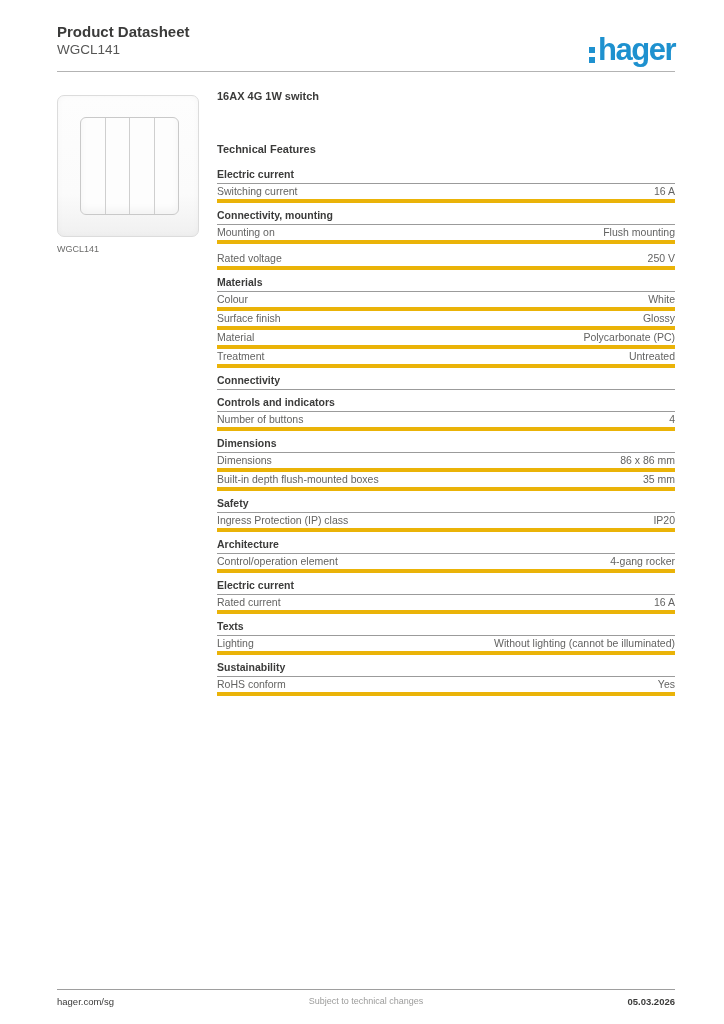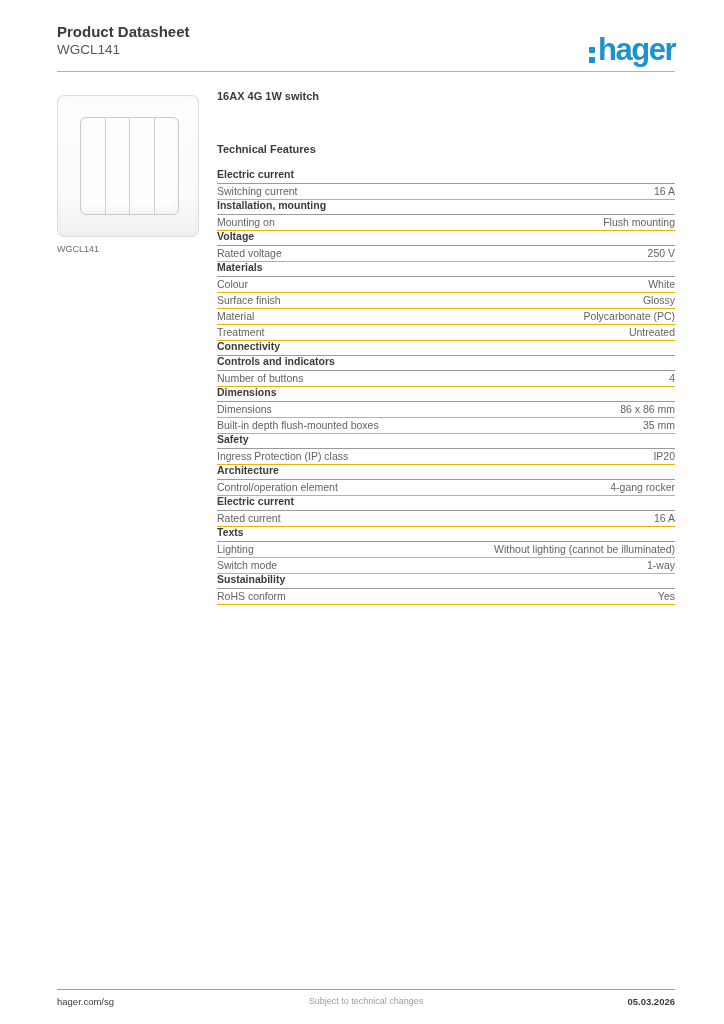--- a/index.html
+++ b/index.html
@@ -119,37 +119,37 @@
     line-height: 11px;
     margin-bottom: 42px;
   }
   .tech-heading {
     font-size: 11px;
     font-weight: bold;
     color: #3b3b3a;
     line-height: 11px;
     margin-bottom: 14px;
   }
-  .spec-section { }
+  .spec-section { margin-bottom: 7px; }
   .spec-heading {
     font-size: 10.5px;
     font-weight: bold;
     color: #3b3b3a;
     line-height: 11px;
     padding-bottom: 3px;
     border-bottom: 1px solid #9b9b9b;
   }
   .spec-row {
     display: flex;
     justify-content: space-between;
     align-items: baseline;
     font-size: 10.5px;
     line-height: 11px;
     padding: 2px 0;
-    border-bottom: 1px solid #eab308;
+    border-bottom: 4px solid #eab308;
     color: #636362;
   }
   .spec-label { text-align: left; }
   .spec-value { text-align: center; white-space: nowrap; }
 
   
   .footer-rule {
     position: absolute;
     left: 57px;
     right: 49px;
@@ -215,30 +215,29 @@
   <section class="spec-section">
     <h4 class="spec-heading">Electric current</h4>
 
   <div class="spec-row">
     <span class="spec-label">Switching current</span>
     <span class="spec-value">16 A</span>
   </div>
 </section>
 
   <section class="spec-section">
-    <h4 class="spec-heading">Installation, mounting</h4>
+    <h4 class="spec-heading">Connectivity, mounting</h4>
 
   <div class="spec-row">
     <span class="spec-label">Mounting on</span>
     <span class="spec-value">Flush mounting</span>
   </div>
 </section>
 
   <section class="spec-section">
-    <h4 class="spec-heading">Voltage</h4>
 
   <div class="spec-row">
     <span class="spec-label">Rated voltage</span>
     <span class="spec-value">250 V</span>
   </div>
 </section>
 
   <section class="spec-section">
     <h4 class="spec-heading">Materials</h4>
 
@@ -319,24 +318,20 @@
 </section>
 
   <section class="spec-section">
     <h4 class="spec-heading">Texts</h4>
 
   <div class="spec-row">
     <span class="spec-label">Lighting</span>
     <span class="spec-value">Without lighting (cannot be illuminated)</span>
   </div>
 
-  <div class="spec-row">
-    <span class="spec-label">Switch mode</span>
-    <span class="spec-value">1-way</span>
-  </div>
 </section>
 
   <section class="spec-section">
     <h4 class="spec-heading">Sustainability</h4>
 
   <div class="spec-row">
     <span class="spec-label">RoHS conform</span>
     <span class="spec-value">Yes</span>
   </div>
 </section>

